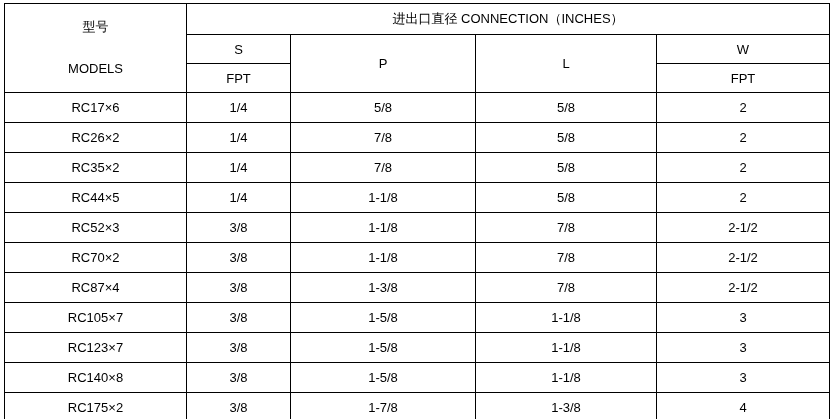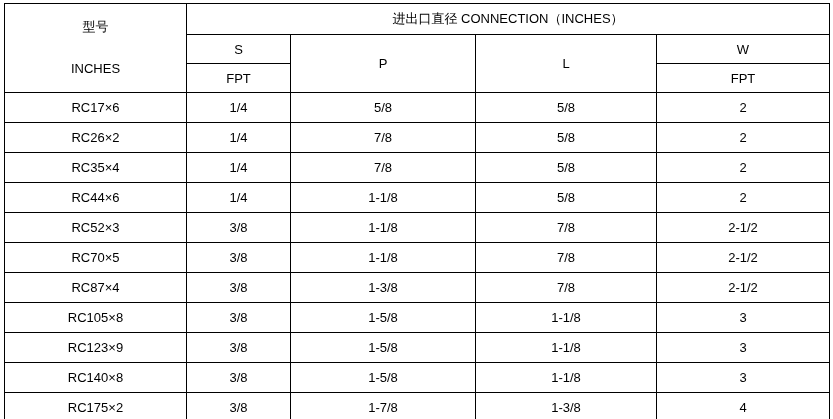--- a/index.html
+++ b/index.html
@@ -72,21 +72,21 @@
       <col class="col-s">
       <col class="col-p">
       <col class="col-l">
       <col class="col-w">
     </colgroup>
     <tbody>
       <tr>
         <td rowspan="3" class="model-stack">
           <div>型号</div>
           <div style="height:16px"></div>
-          <div>INCHES</div>
+          <div>MODELS</div>
         </td>
         <td colspan="4" class="hdr-group">进出口直径 CONNECTION（INCHES）</td>
       </tr>
       <tr>
         <td class="hdr-sub">S</td>
         <td rowspan="2" class="tall-mid">P</td>
         <td rowspan="2" class="tall-mid">L</td>
         <td class="hdr-sub">W</td>
       </tr>
       <tr>
@@ -102,63 +102,63 @@
         <td>2</td>
       </tr>
       <tr class="data-row">
         <td>RC26×2</td>
         <td>1/4</td>
         <td>7/8</td>
         <td>5/8</td>
         <td>2</td>
       </tr>
       <tr class="data-row">
-        <td>RC35×4</td>
+        <td>RC35×2</td>
         <td>1/4</td>
         <td>7/8</td>
         <td>5/8</td>
         <td>2</td>
       </tr>
       <tr class="data-row">
-        <td>RC44×6</td>
+        <td>RC44×5</td>
         <td>1/4</td>
         <td>1-1/8</td>
         <td>5/8</td>
         <td>2</td>
       </tr>
       <tr class="data-row">
         <td>RC52×3</td>
         <td>3/8</td>
         <td>1-1/8</td>
         <td>7/8</td>
         <td>2-1/2</td>
       </tr>
       <tr class="data-row">
-        <td>RC70×5</td>
+        <td>RC70×2</td>
         <td>3/8</td>
         <td>1-1/8</td>
         <td>7/8</td>
         <td>2-1/2</td>
       </tr>
       <tr class="data-row">
         <td>RC87×4</td>
         <td>3/8</td>
         <td>1-3/8</td>
         <td>7/8</td>
         <td>2-1/2</td>
       </tr>
       <tr class="data-row">
-        <td>RC105×8</td>
+        <td>RC105×7</td>
         <td>3/8</td>
         <td>1-5/8</td>
         <td>1-1/8</td>
         <td>3</td>
       </tr>
       <tr class="data-row">
-        <td>RC123×9</td>
+        <td>RC123×7</td>
         <td>3/8</td>
         <td>1-5/8</td>
         <td>1-1/8</td>
         <td>3</td>
       </tr>
       <tr class="data-row">
         <td>RC140×8</td>
         <td>3/8</td>
         <td>1-5/8</td>
         <td>1-1/8</td>

